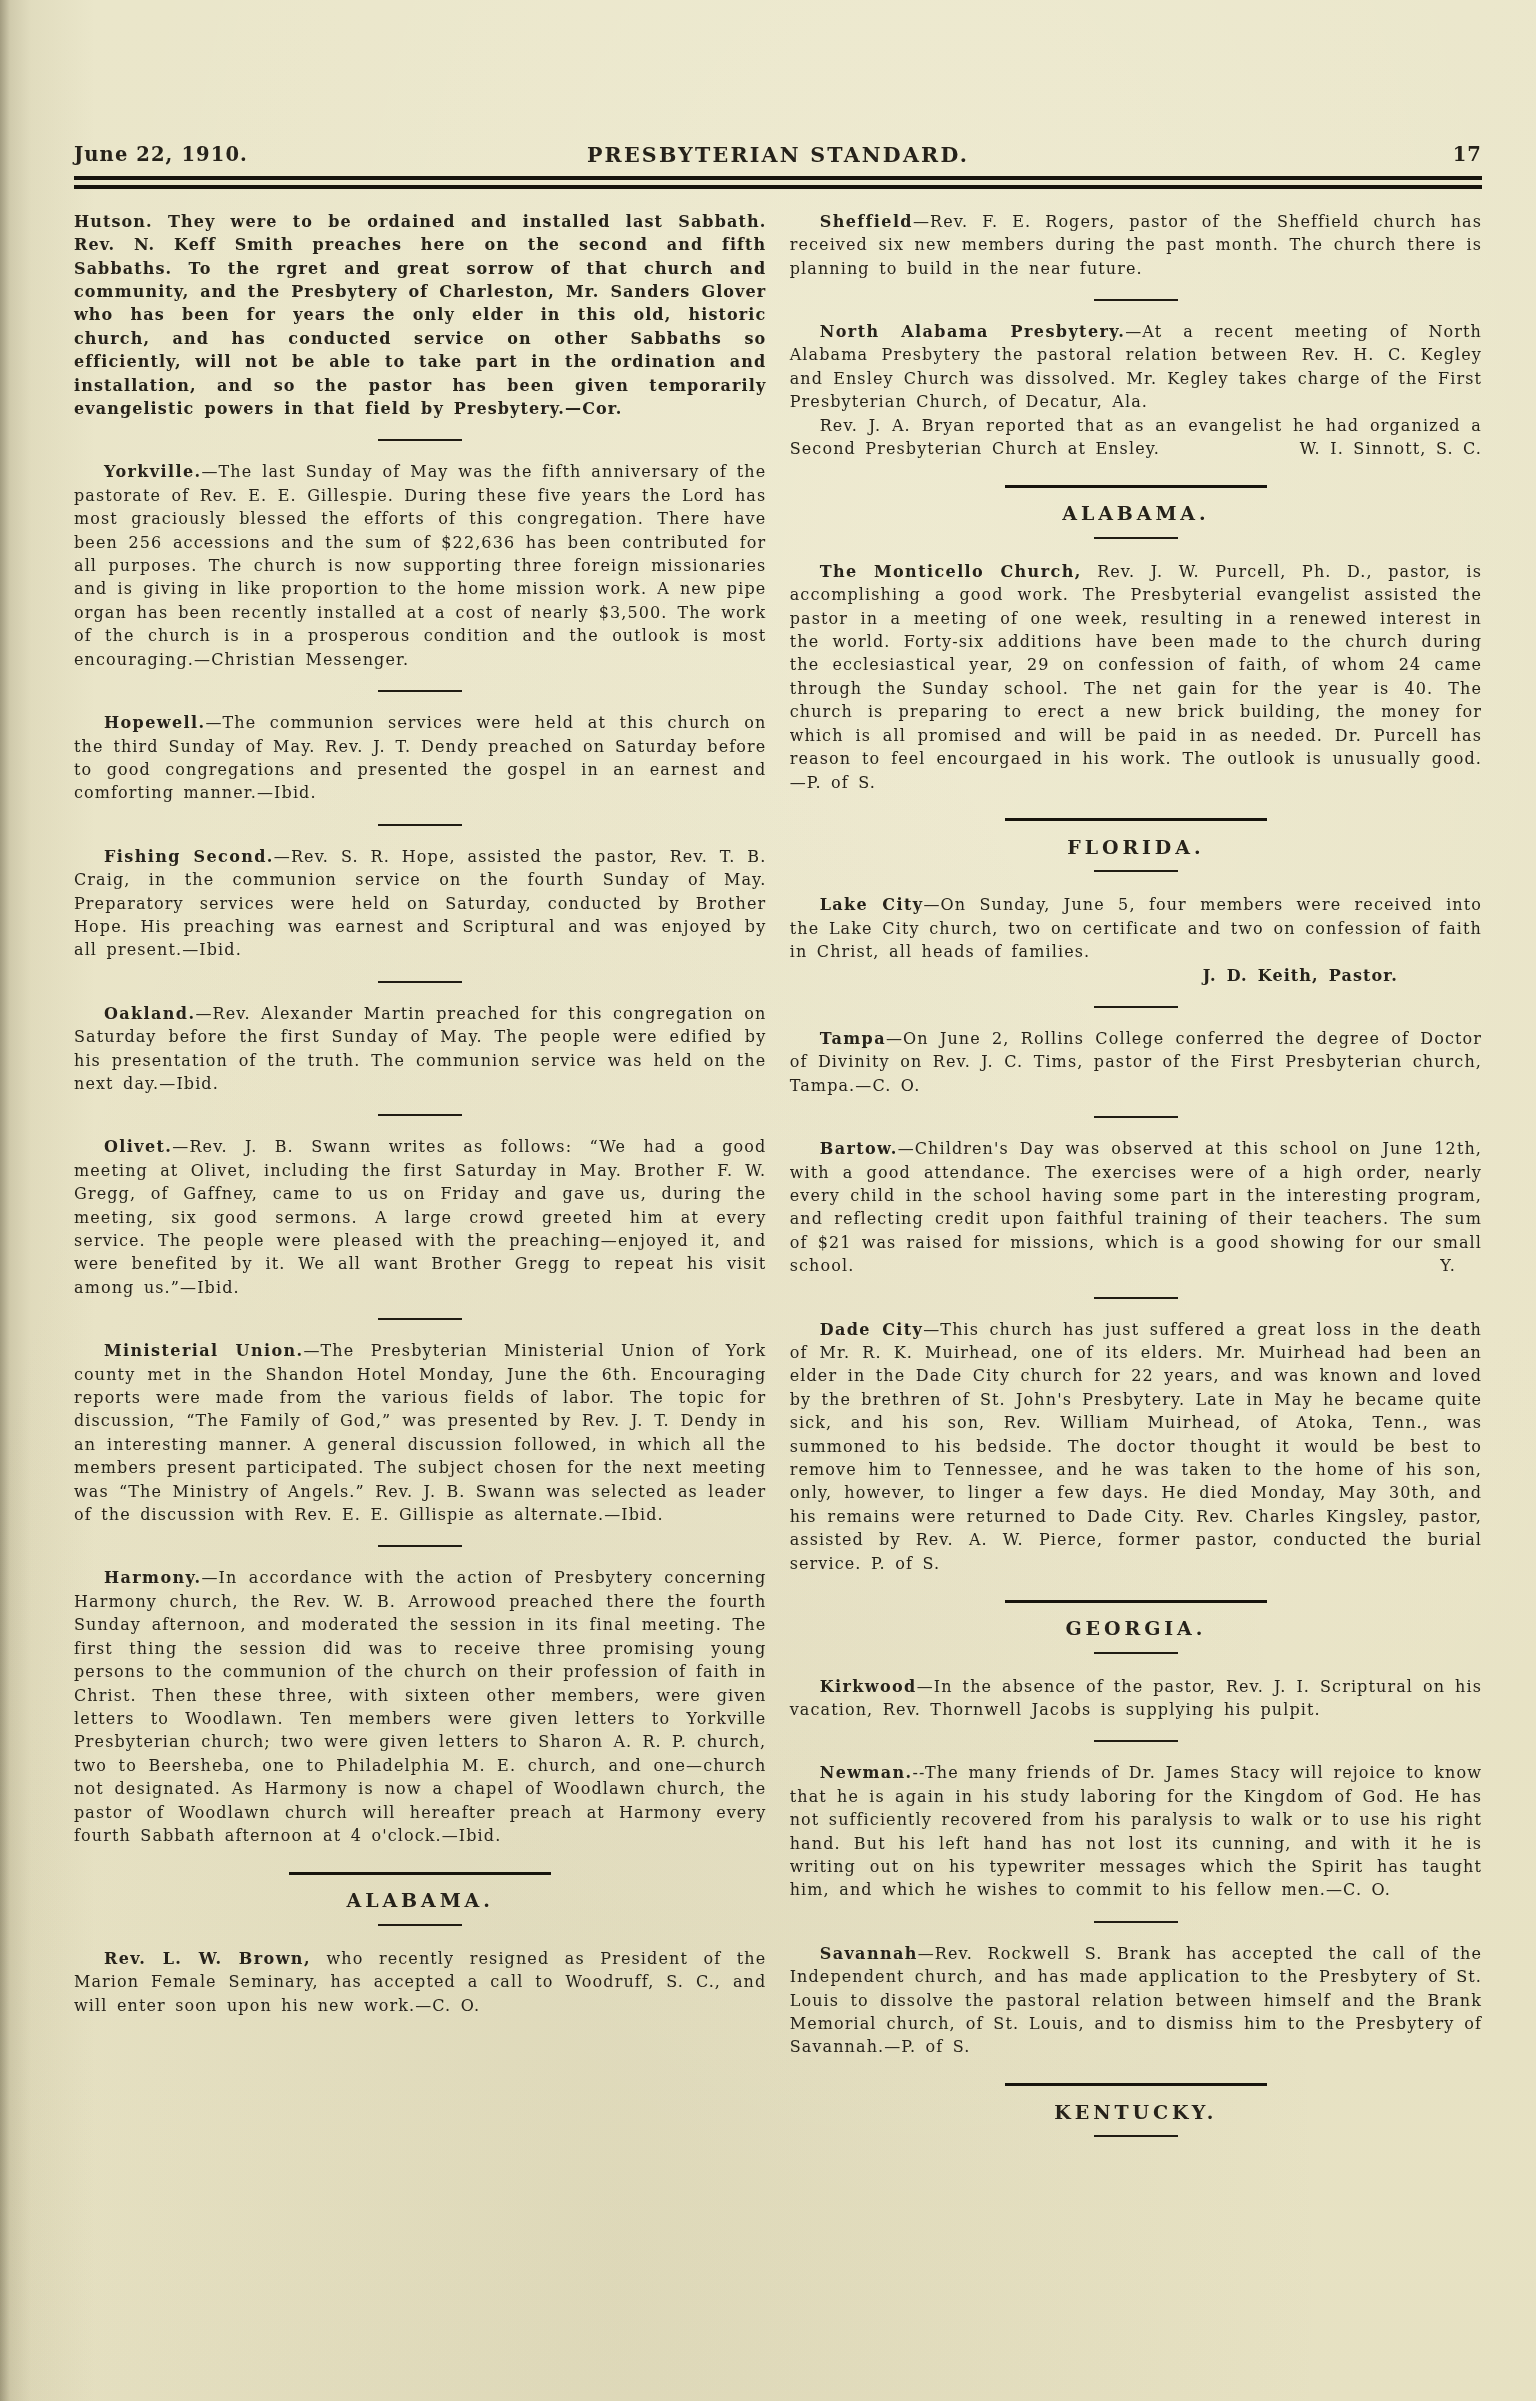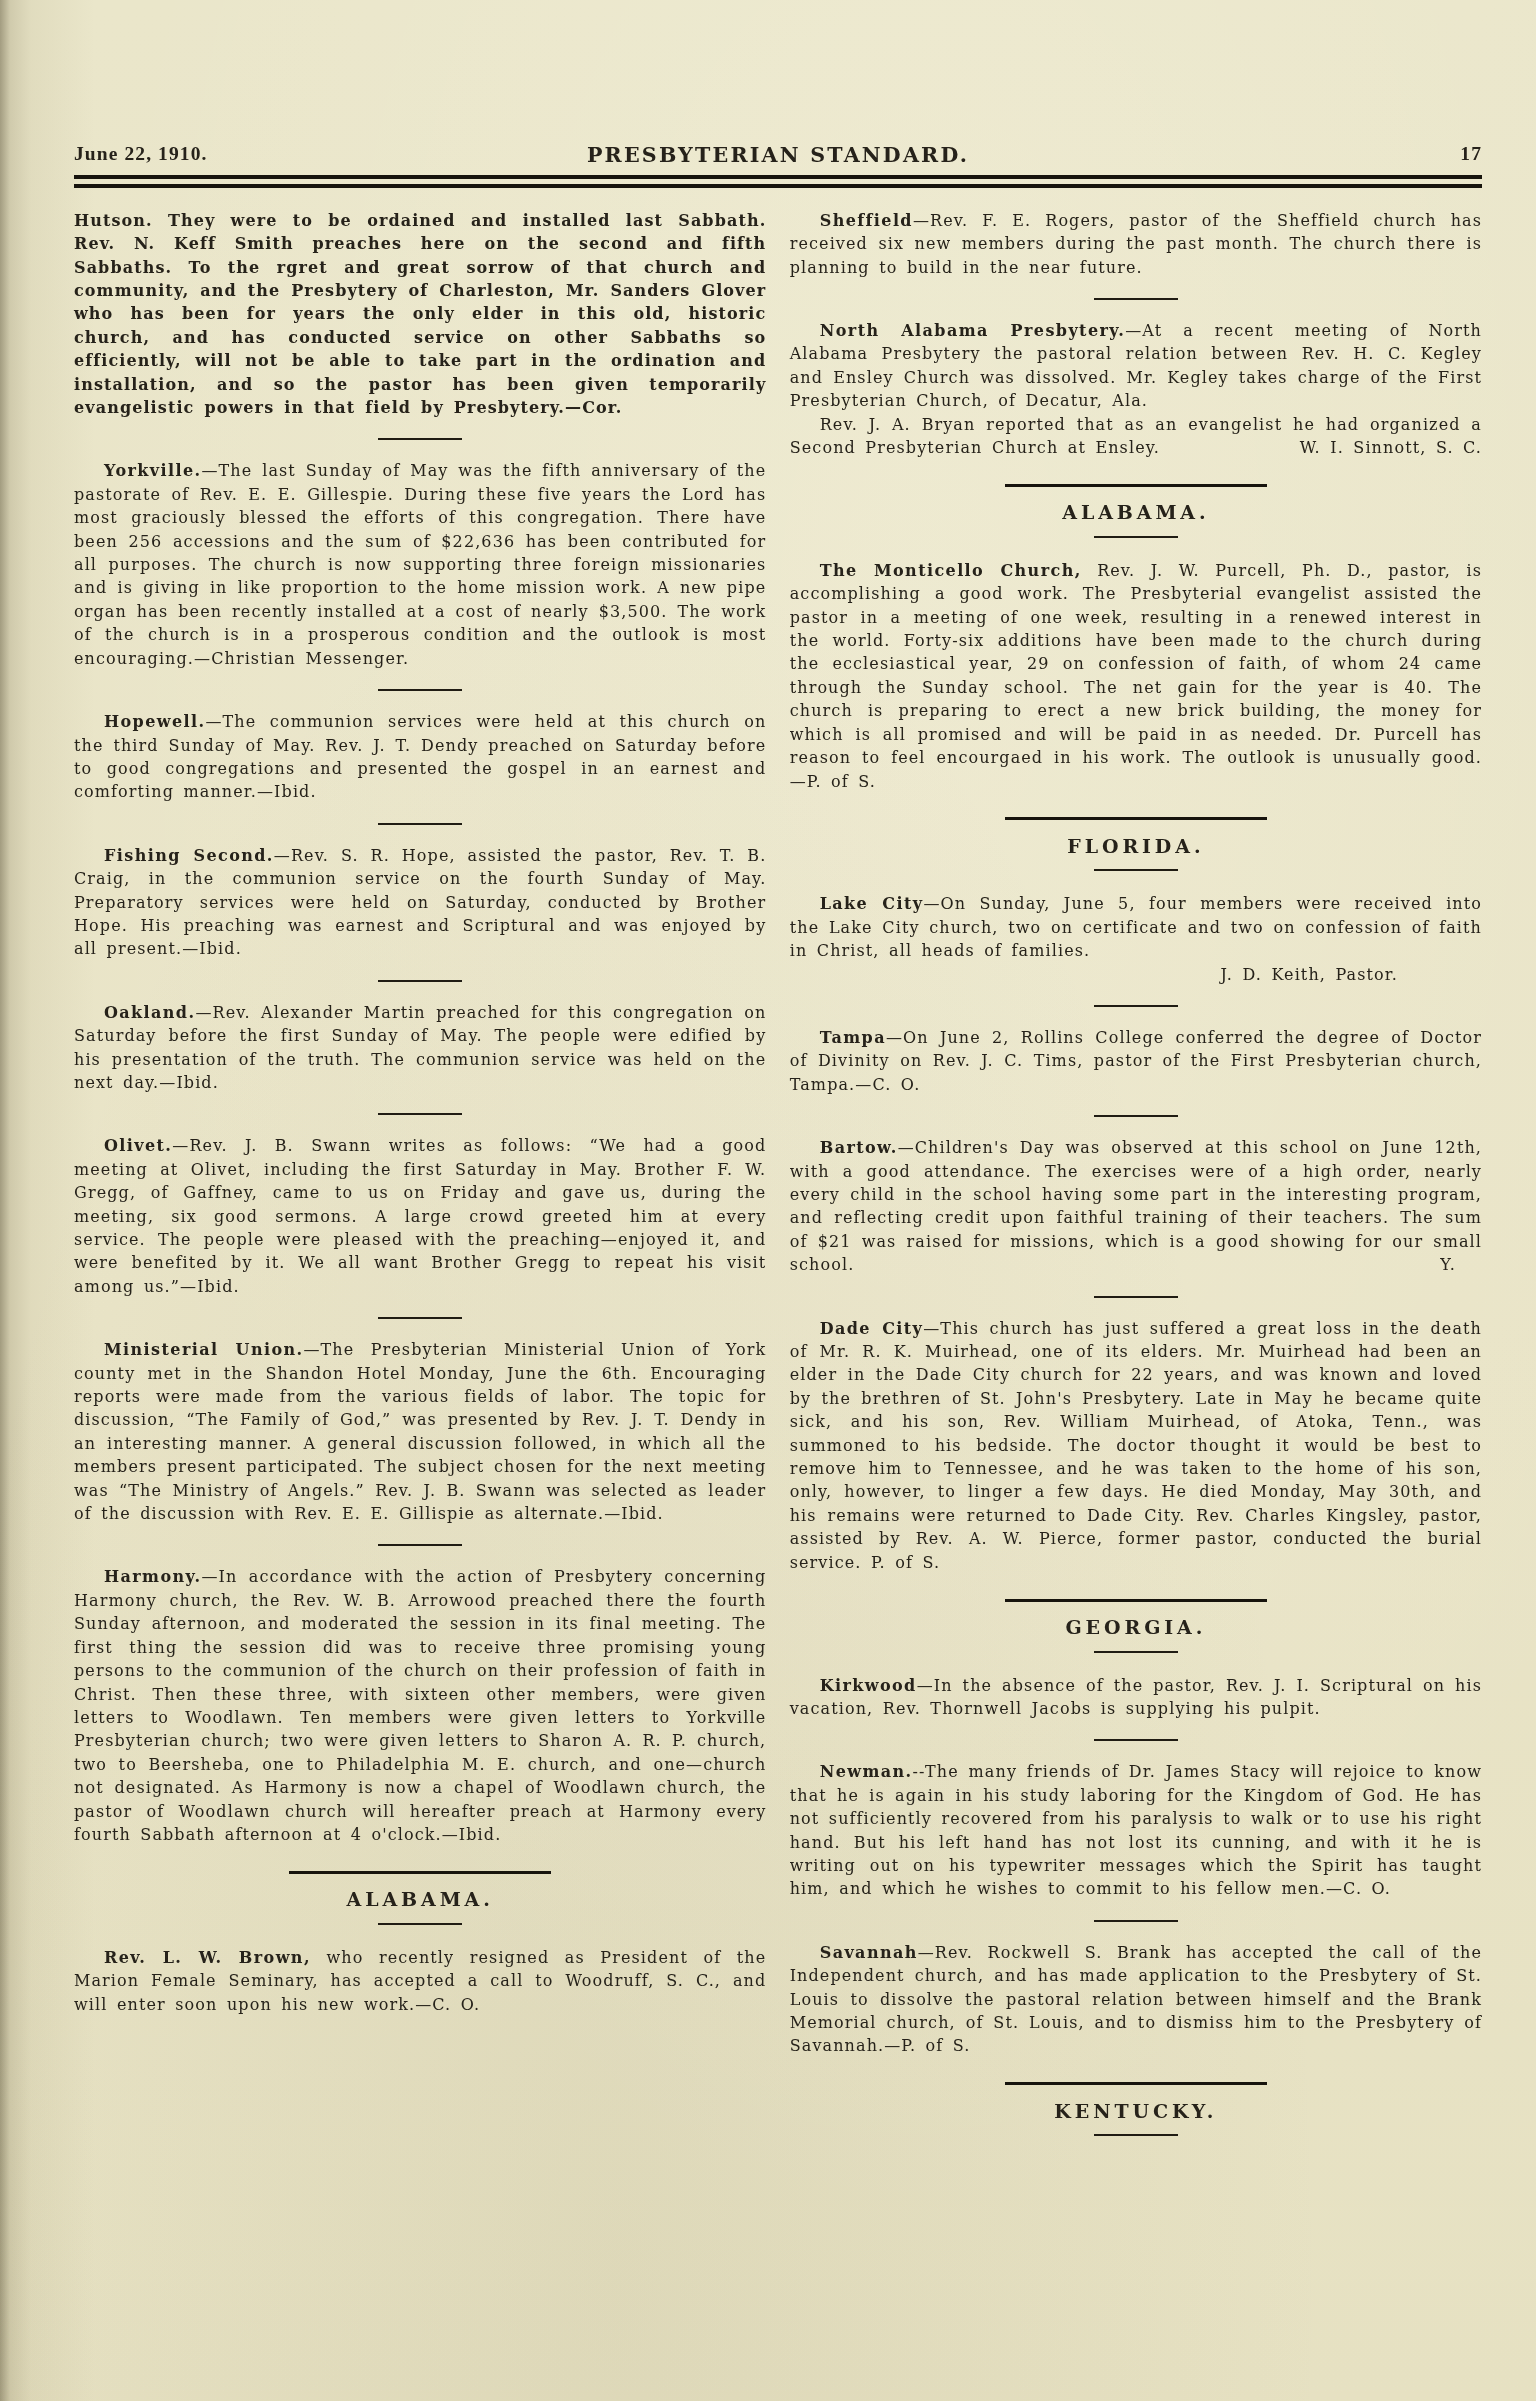--- a/index.html
+++ b/index.html
@@ -30,21 +30,21 @@
     font-size: 19.5px;
     letter-spacing: 1.1px;
   }
   .m-title {
     position: absolute;
     left: 0; right: 0;
     text-align: center;
     font-size: 20.6px;
     letter-spacing: 2.2px;
   }
-  .m-date, .m-page { position: relative; z-index: 1; font-family: Liberation Serif, serif; }
+  .m-date, .m-page { position: relative; z-index: 1; }
   .double-rule { margin: 10px 54px 0 74px; }
   .double-rule .bar { height: 3.9px; background: #17140d; }
   .double-rule .bar + .bar { margin-top: 5px; }
   .columns {
     display: flex;
     gap: 23.4px;
     margin: 21px 54px 0 74px;
   }
   .col {
     flex: 1;
@@ -72,21 +72,21 @@
   h2.state {
     font-size: 19px;
     font-weight: bold;
     text-align: center;
     letter-spacing: 3.9px;
     margin: 14.5px 0 0;
   }
   .rule-short.under { margin: 11px auto 21px; }
   .sig-line { text-indent: 0; text-align: right; }
   .sig-overlay { text-indent: 0; text-align: right; margin-top: -23.4px; }
-  .pad-r { padding-right: 84px; }
+  .pad-r { padding-right: 84px; font-weight: bold; }
   .pad-y { padding-right: 26px; }
 </style>
 </head>
 <body>
 
 <div class="page">
 
   <header class="masthead">
     <span class="m-title">PRESBYTERIAN STANDARD.</span>
     <span class="m-date">June 22, 1910.</span>

